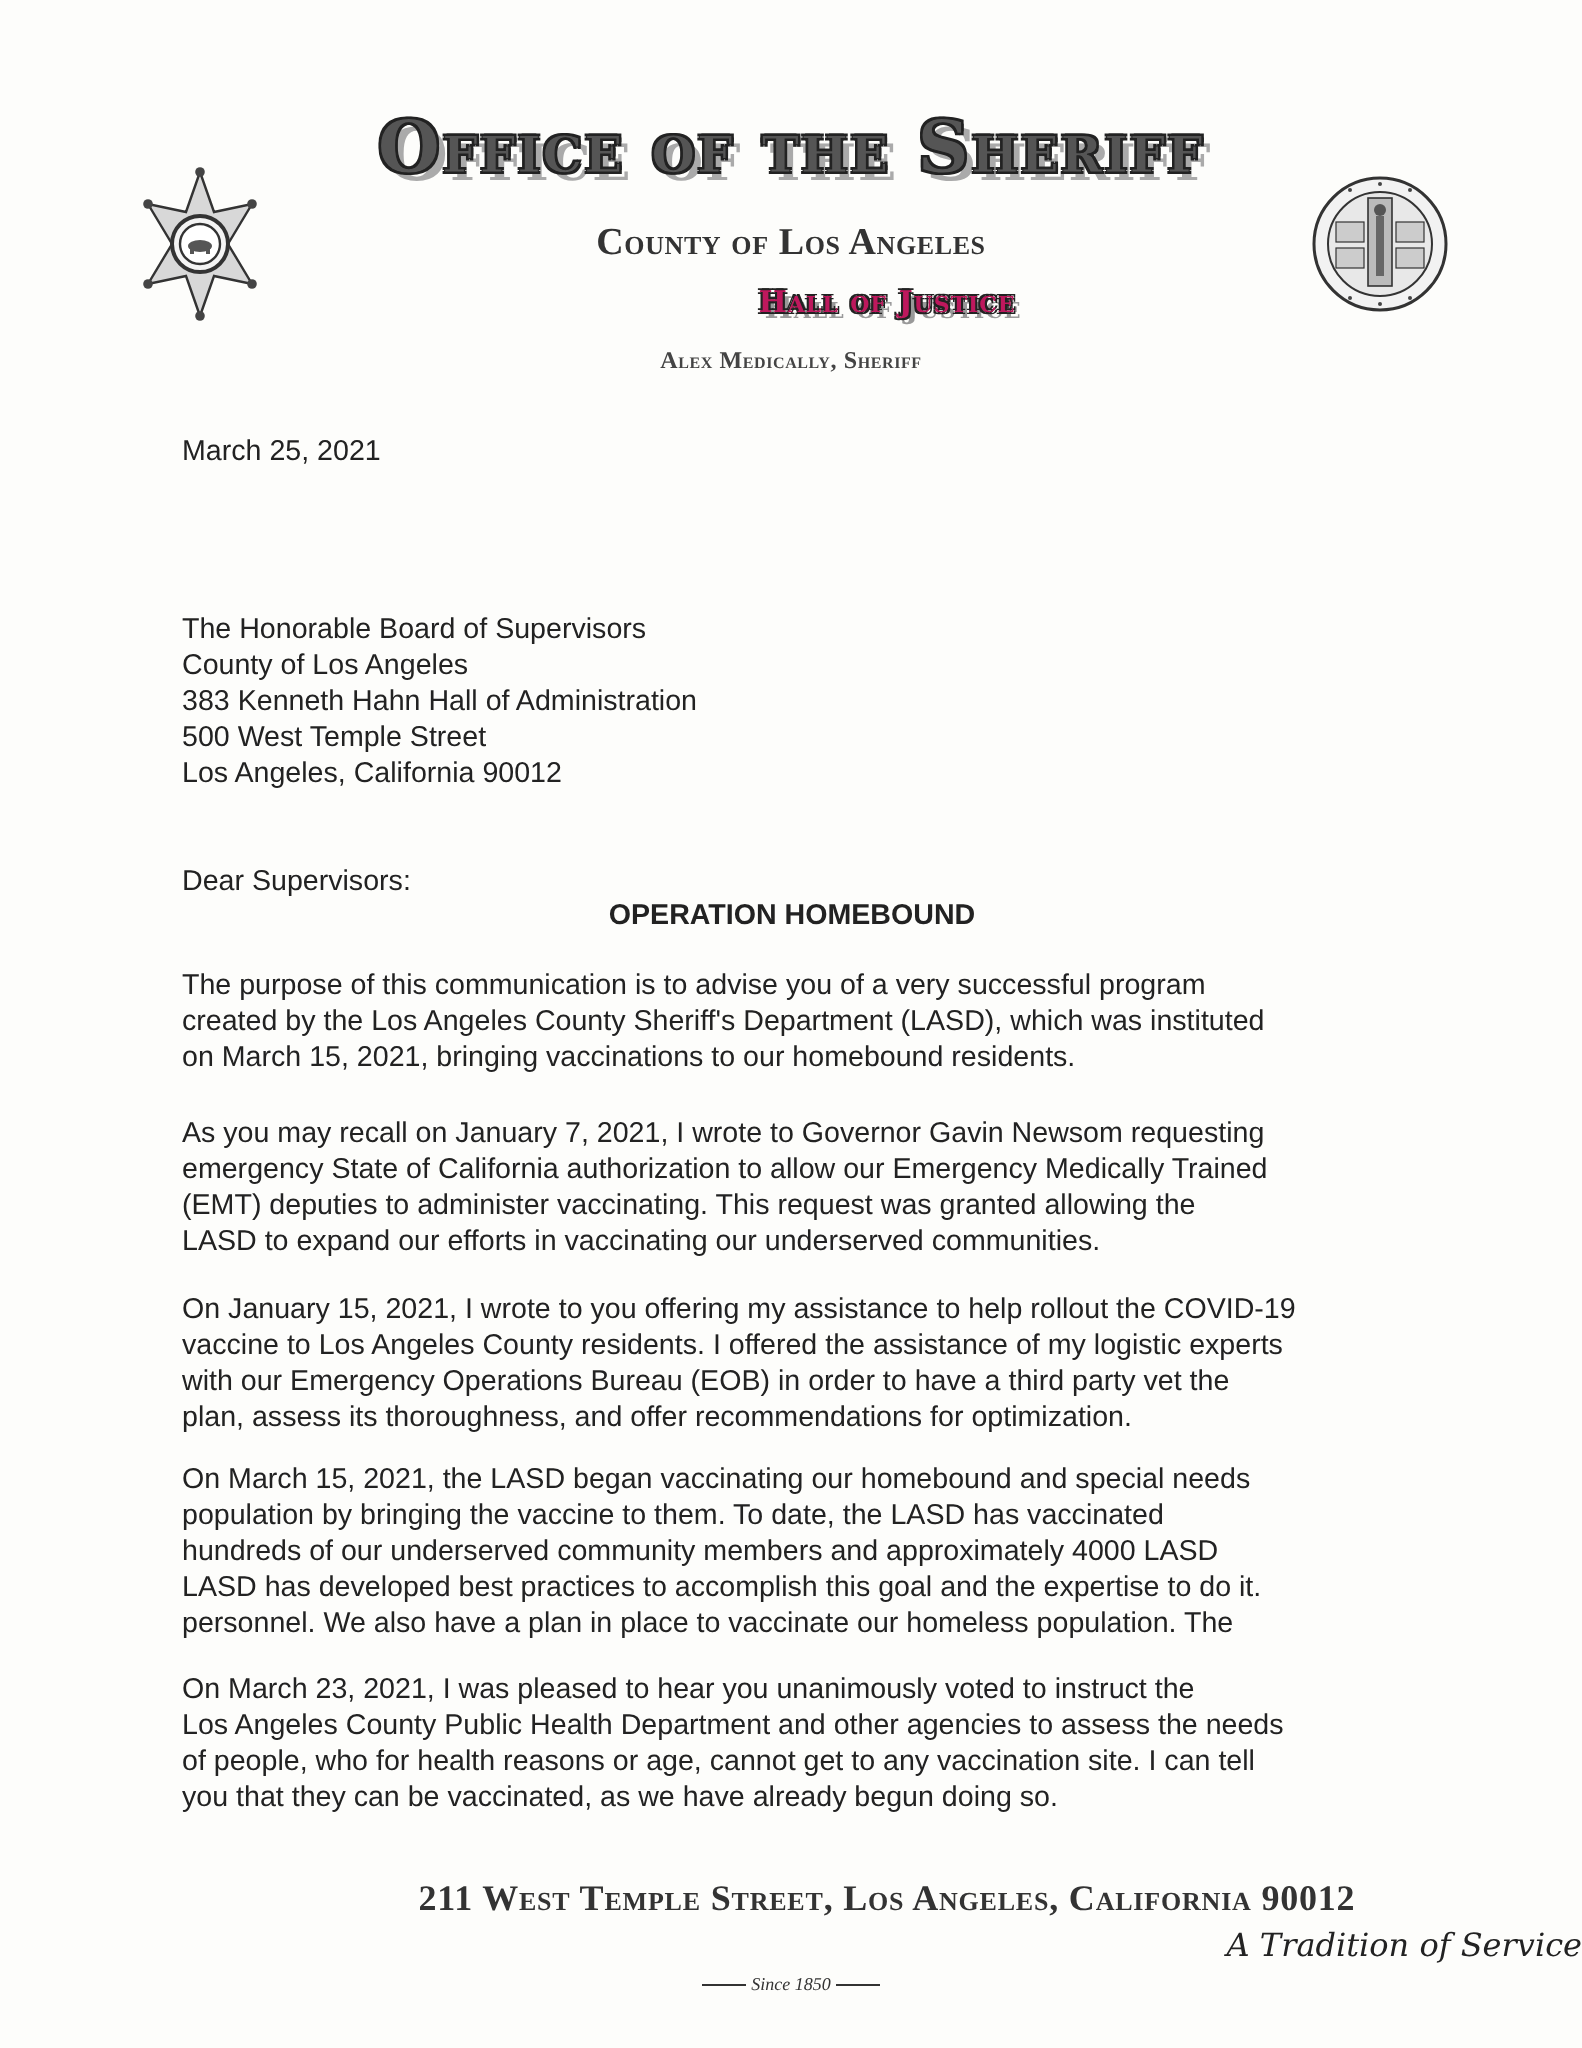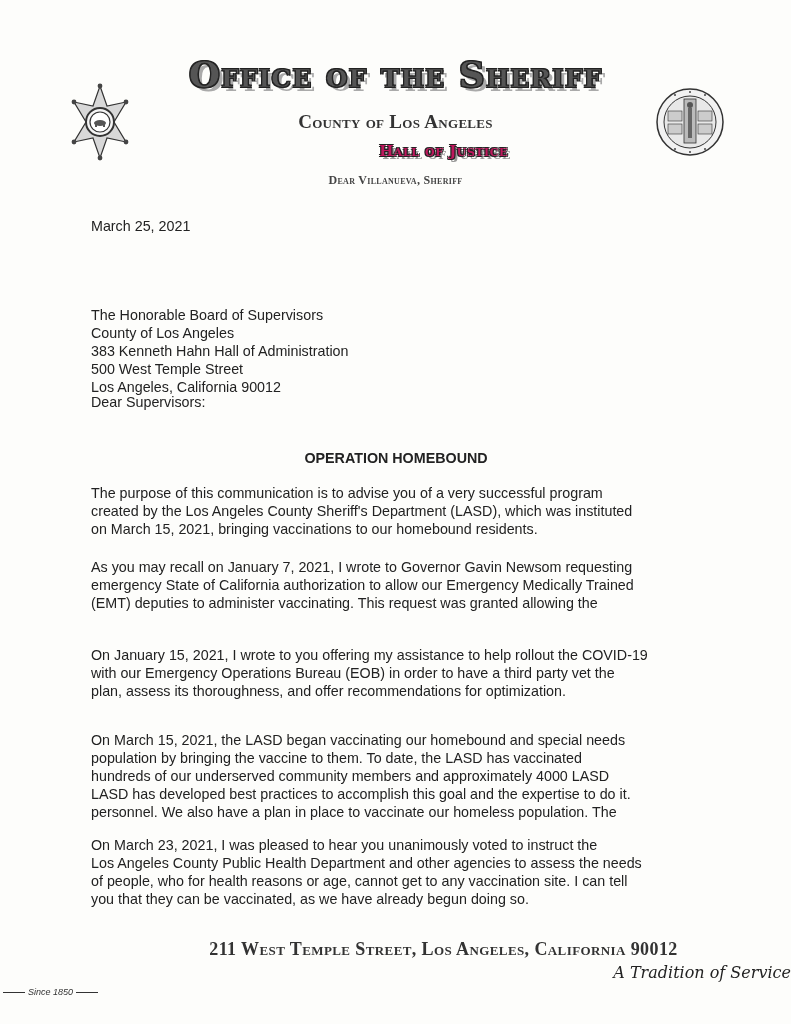--- a/index.html
+++ b/index.html
@@ -139,21 +139,22 @@
       font-family: "DejaVu Serif", serif;
       font-style: italic;
       font-size: 16px;
       color: #222;
       line-height: 20px;
     }
     .footer-since {
       position: absolute;
       left: 0; width: 791px;
       top: 986px;
-      font-family: Liberation Sans, sans-serif;
+      text-align: center;
+      font-family: Liberation Serif, serif;
       font-style: italic;
       font-size: 9px;
       color: #333;
       line-height: 12px;
     }
     .footer-since .swash {
       display: inline-block;
       width: 22px;
       height: 1px;
       background: #333;
@@ -180,21 +181,21 @@
       <circle cx="6" cy="20" r="2.4"></circle>
     </g>
     <ellipse cx="32" cy="41" rx="6" ry="3" fill="#555"></ellipse>
     <rect x="27" y="42" width="2" height="3" fill="#555"></rect>
     <rect x="35" y="42" width="2" height="3" fill="#555"></rect>
   </svg>
 
   <div class="lh-title">Office of the Sheriff</div>
   <div class="lh-county">County of Los Angeles</div>
   <div class="lh-hall">Hall of Justice</div>
-  <div class="lh-sheriff">Dear Villanueva, Sheriff</div>
+  <div class="lh-sheriff">Alex Medically, Sheriff</div>
 
   <svg class="county-seal" viewBox="0 0 70 70">
     <circle cx="35" cy="35" r="33" fill="#f2f2f2" stroke="#333" stroke-width="1.5"></circle>
     <circle cx="35" cy="35" r="26" fill="#e8e8e8" stroke="#333" stroke-width="1"></circle>
     <rect x="29" y="12" width="12" height="44" fill="#bbb" stroke="#333" stroke-width="0.8"></rect>
     <circle cx="35" cy="18" r="3" fill="#555"></circle>
     <rect x="33" y="21" width="4" height="30" fill="#666"></rect>
     <rect x="13" y="24" width="14" height="10" fill="#ccc" stroke="#333" stroke-width="0.6"></rect>
     <rect x="43" y="24" width="14" height="10" fill="#ccc" stroke="#333" stroke-width="0.6"></rect>
     <rect x="13" y="37" width="14" height="10" fill="#ccc" stroke="#333" stroke-width="0.6"></rect>
@@ -214,38 +215,40 @@
   <div class="abs" style="top:217px;">March 25, 2021</div>
 
   <div class="para" style="top:306px;">
     <span class="ln">The Honorable Board of Supervisors</span>
     <span class="ln">County of Los Angeles</span>
     <span class="ln">383 Kenneth Hahn Hall of Administration</span>
     <span class="ln">500 West Temple Street</span>
     <span class="ln">Los Angeles, California  90012</span>
   </div>
 
-  <div class="abs" style="top:393px;">Dear Supervisors:</div>
+  <div class="abs" style="top:432px;">Dear Supervisors:</div>
 
   <div class="subject" style="top:449px;">OPERATION HOMEBOUND</div>
 
   <div class="para" style="top:484px;">
     <span class="ln">The purpose of this communication is to advise you of a very successful program</span>
     <span class="ln">created by the Los Angeles County Sheriff's Department (LASD), which was instituted</span>
     <span class="ln">on March 15, 2021, bringing vaccinations to our homebound residents.</span>
   </div>
 
   <div class="para" style="top:558px;">
     <span class="ln">As you may recall on January 7, 2021, I wrote to Governor Gavin Newsom requesting</span>
     <span class="ln">emergency State of California authorization to allow our Emergency Medically Trained</span>
     <span class="ln">(EMT) deputies to administer vaccinating.  This request was granted allowing the</span>
+    <span class="ln">LASD to expand our efforts in vaccinating our underserved communities.</span>
   </div>
 
   <div class="para" style="top:646px;">
     <span class="ln">On January 15, 2021, I wrote to you offering my assistance to help rollout the COVID-19</span>
+    <span class="ln">vaccine to Los Angeles County residents.  I offered the assistance of my logistic experts</span>
     <span class="ln">with our Emergency Operations Bureau (EOB) in order to have a third party vet the</span>
     <span class="ln">plan, assess its thoroughness, and offer recommendations for optimization.</span>
   </div>
 
   <div class="para" style="top:731px;">
     <span class="ln">On March 15, 2021, the LASD began vaccinating our homebound and special needs</span>
     <span class="ln">population by bringing the vaccine to them.  To date, the LASD has vaccinated</span>
     <span class="ln">hundreds of our underserved community members and approximately 4000 LASD</span>
     <span class="ln">LASD has developed best practices to accomplish this goal and the expertise to do it.</span>
     <span class="ln">personnel.  We also have a plan in place to vaccinate our homeless population.  The</span>

